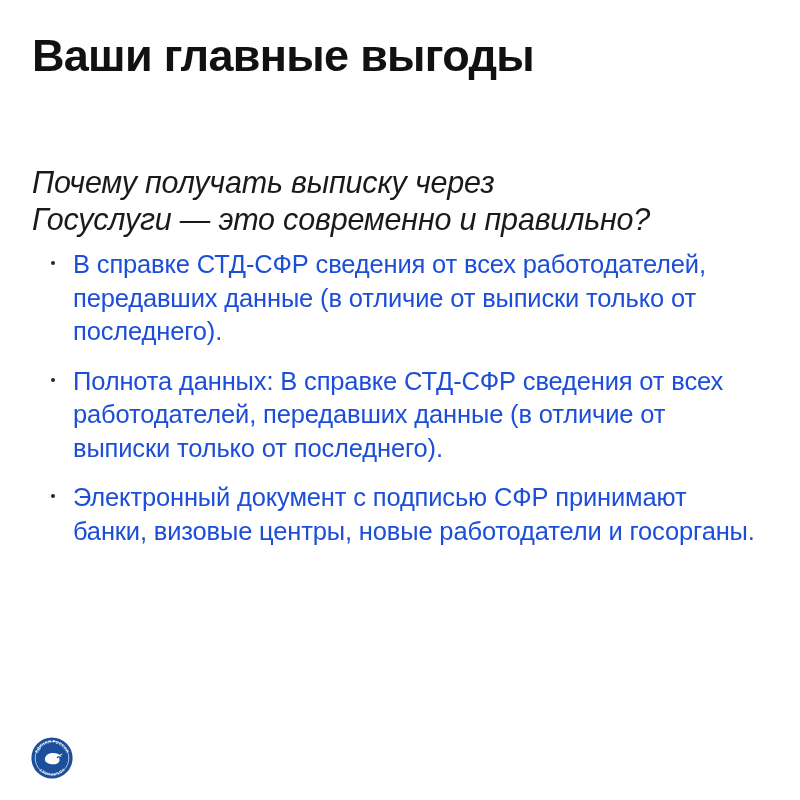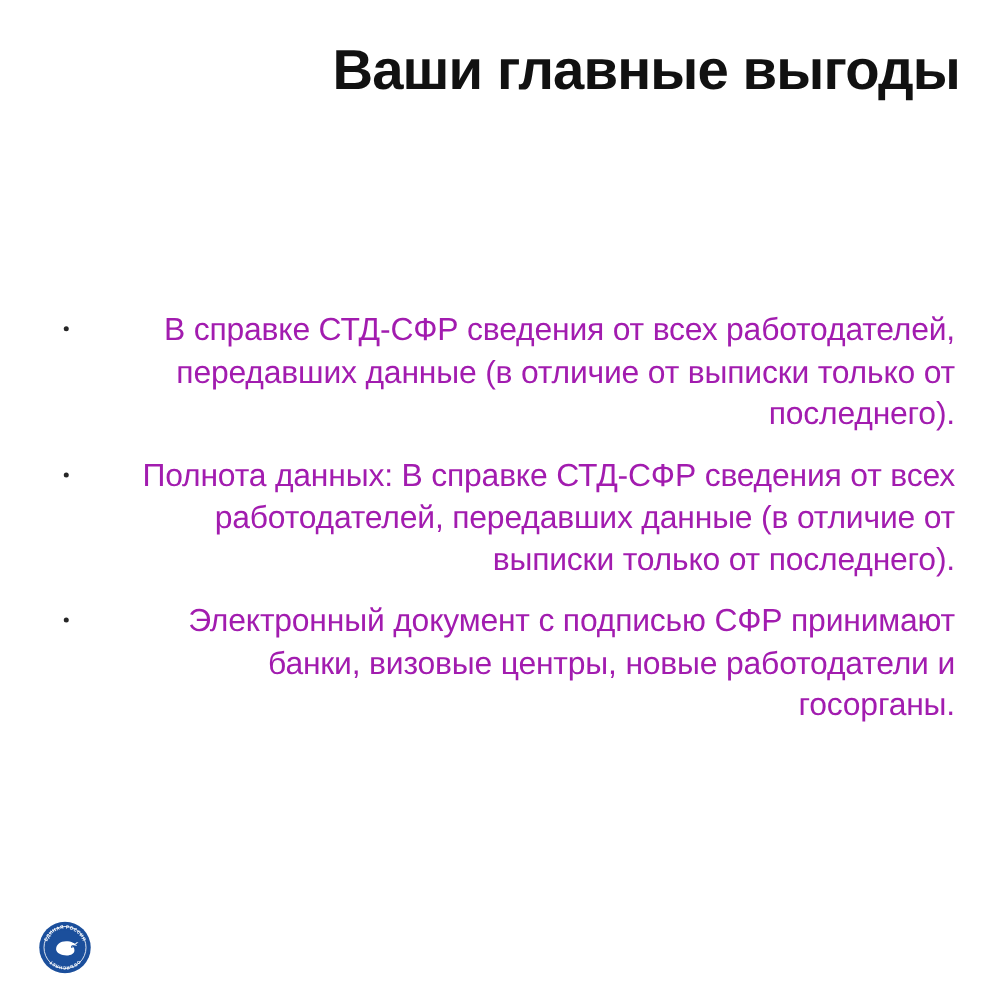--- a/index.html
+++ b/index.html
@@ -13,21 +13,20 @@
     overflow: hidden;
     font-family: "Liberation Sans", "DejaVu Sans", sans-serif;
     -webkit-font-smoothing: antialiased;
   }
   .slide {
     position: relative;
     width: 800px;
     height: 602px;
     background: #ffffff;
     box-sizing: border-box;
-    text-align: right;
   }
 
   
   .heading {
     position: absolute;
     left: 32px;
     top: 28px;
     width: 736px;
   }
   .heading-line {
@@ -84,22 +83,21 @@
     background: #262626;
     border-radius: 50%;
   }
   .bullet-text {
     display: block;
     font-family: "Liberation Sans", "DejaVu Sans", sans-serif;
     font-weight: 400;
     font-size: 25.5px;
     line-height: 33.5px;
     letter-spacing: -0.15px;
-    color: #a21caf;
-    margin-left: 36px;
+    color: #1d4ed8;
   }
 
   
   .footer {
     position: absolute;
     left: 31px;
     top: 737px;
     display: flex;
     align-items: center;
     gap: 12px;
@@ -128,20 +126,24 @@
 </style>
 </head>
 <body>
 
 <div class="slide">
 
   <div class="heading">
     <span class="heading-line">Ваши главные выгоды</span>
   </div>
 
+  <div class="subtitle">
+    <span class="subtitle-line">Почему получать выписку через</span>
+    <span class="subtitle-line">Госуслуги — это современно и правильно?</span>
+  </div>
 
   <ul class="bullet-list" style="list-style:none;margin:0;padding:0;">
     <li class="bullet-item">
       <span class="bullet-marker"></span>
       <span class="bullet-text">В справке СТД-СФР сведения от всех работодателей, передавших данные (в отличие от выписки только от последнего).</span>
     </li>
     <li class="bullet-item">
       <span class="bullet-marker"></span>
       <span class="bullet-text">Полнота данных: В справке СТД-СФР сведения от всех работодателей, передавших данные (в отличие от выписки только от последнего).</span>
     </li>

